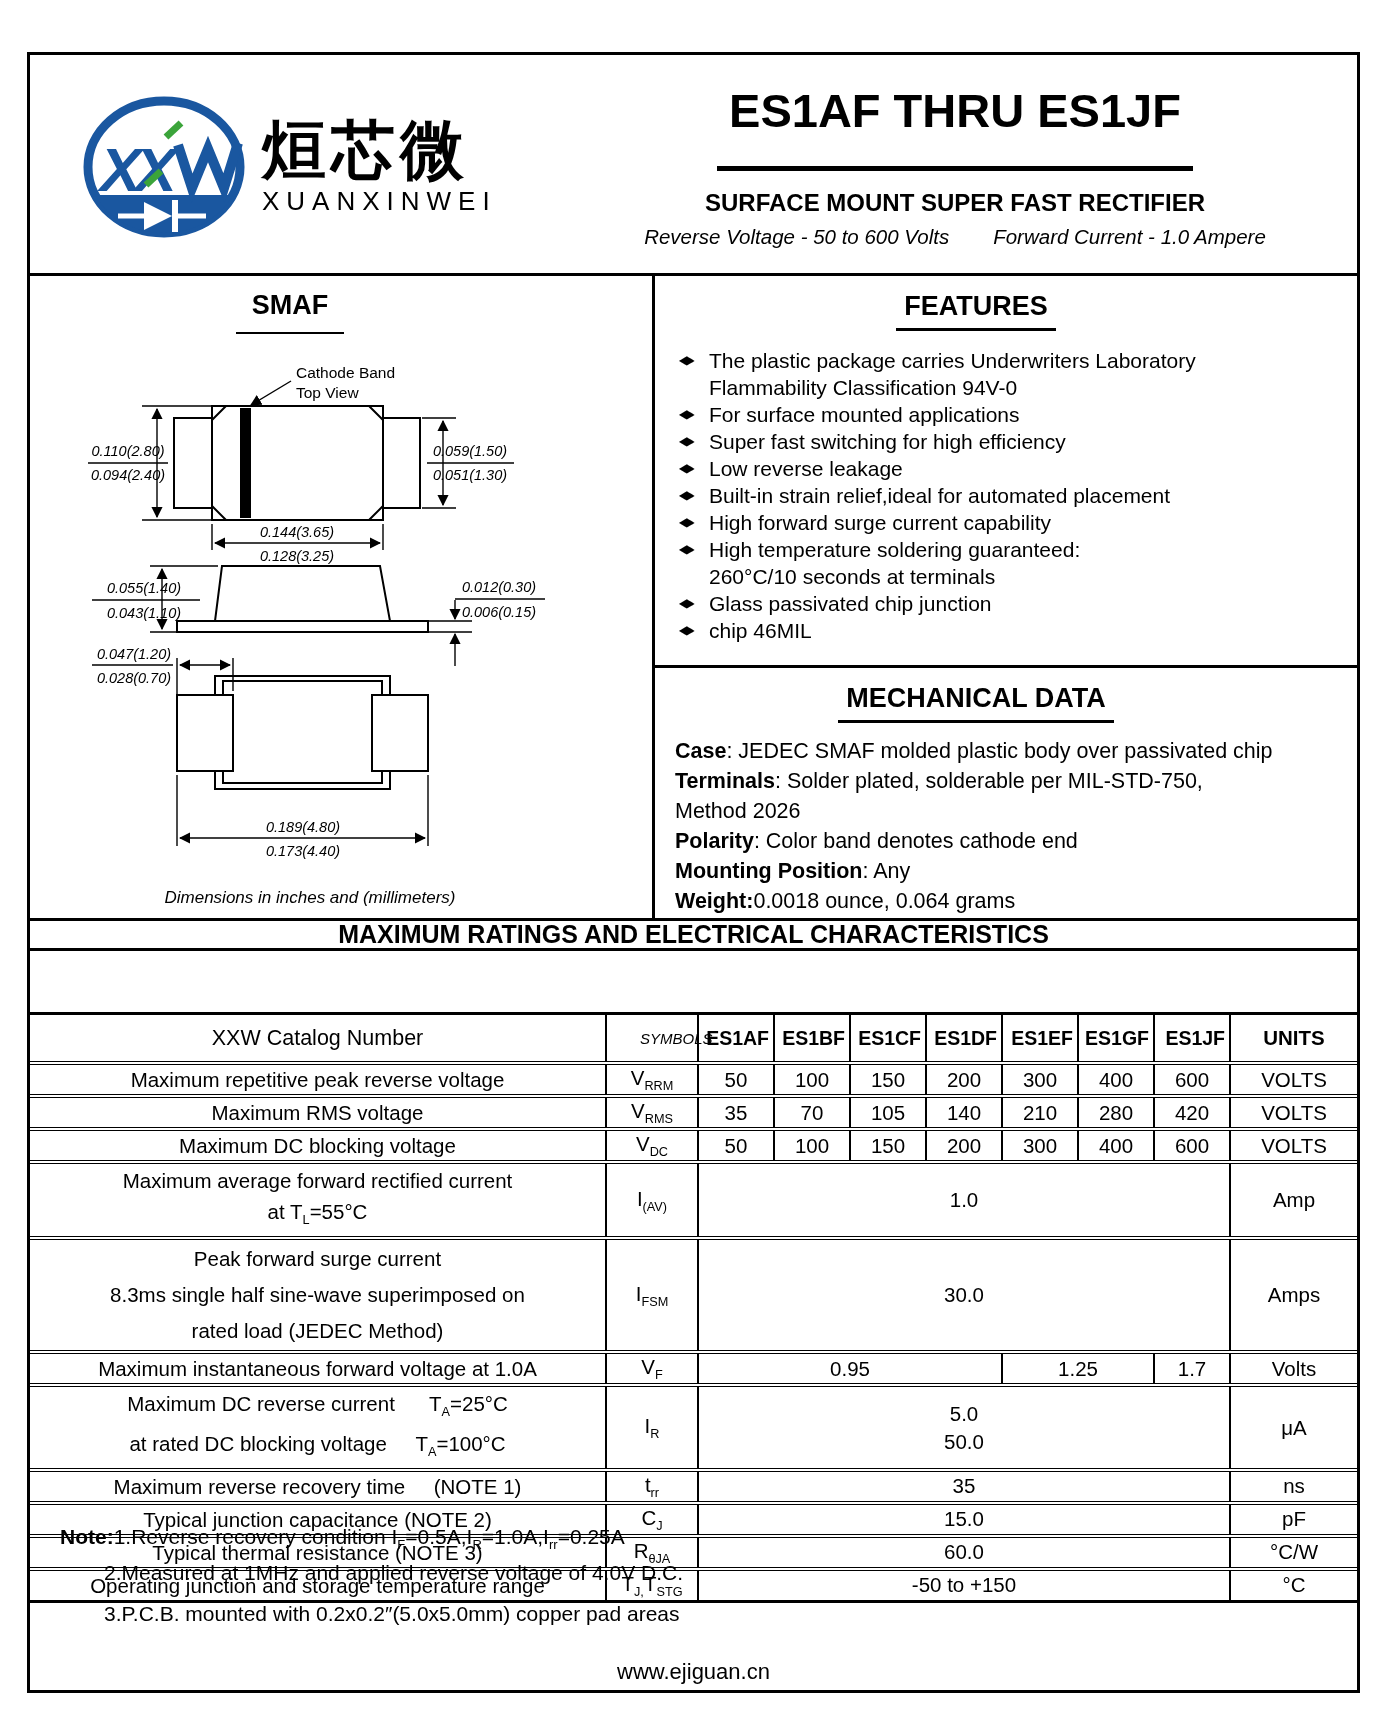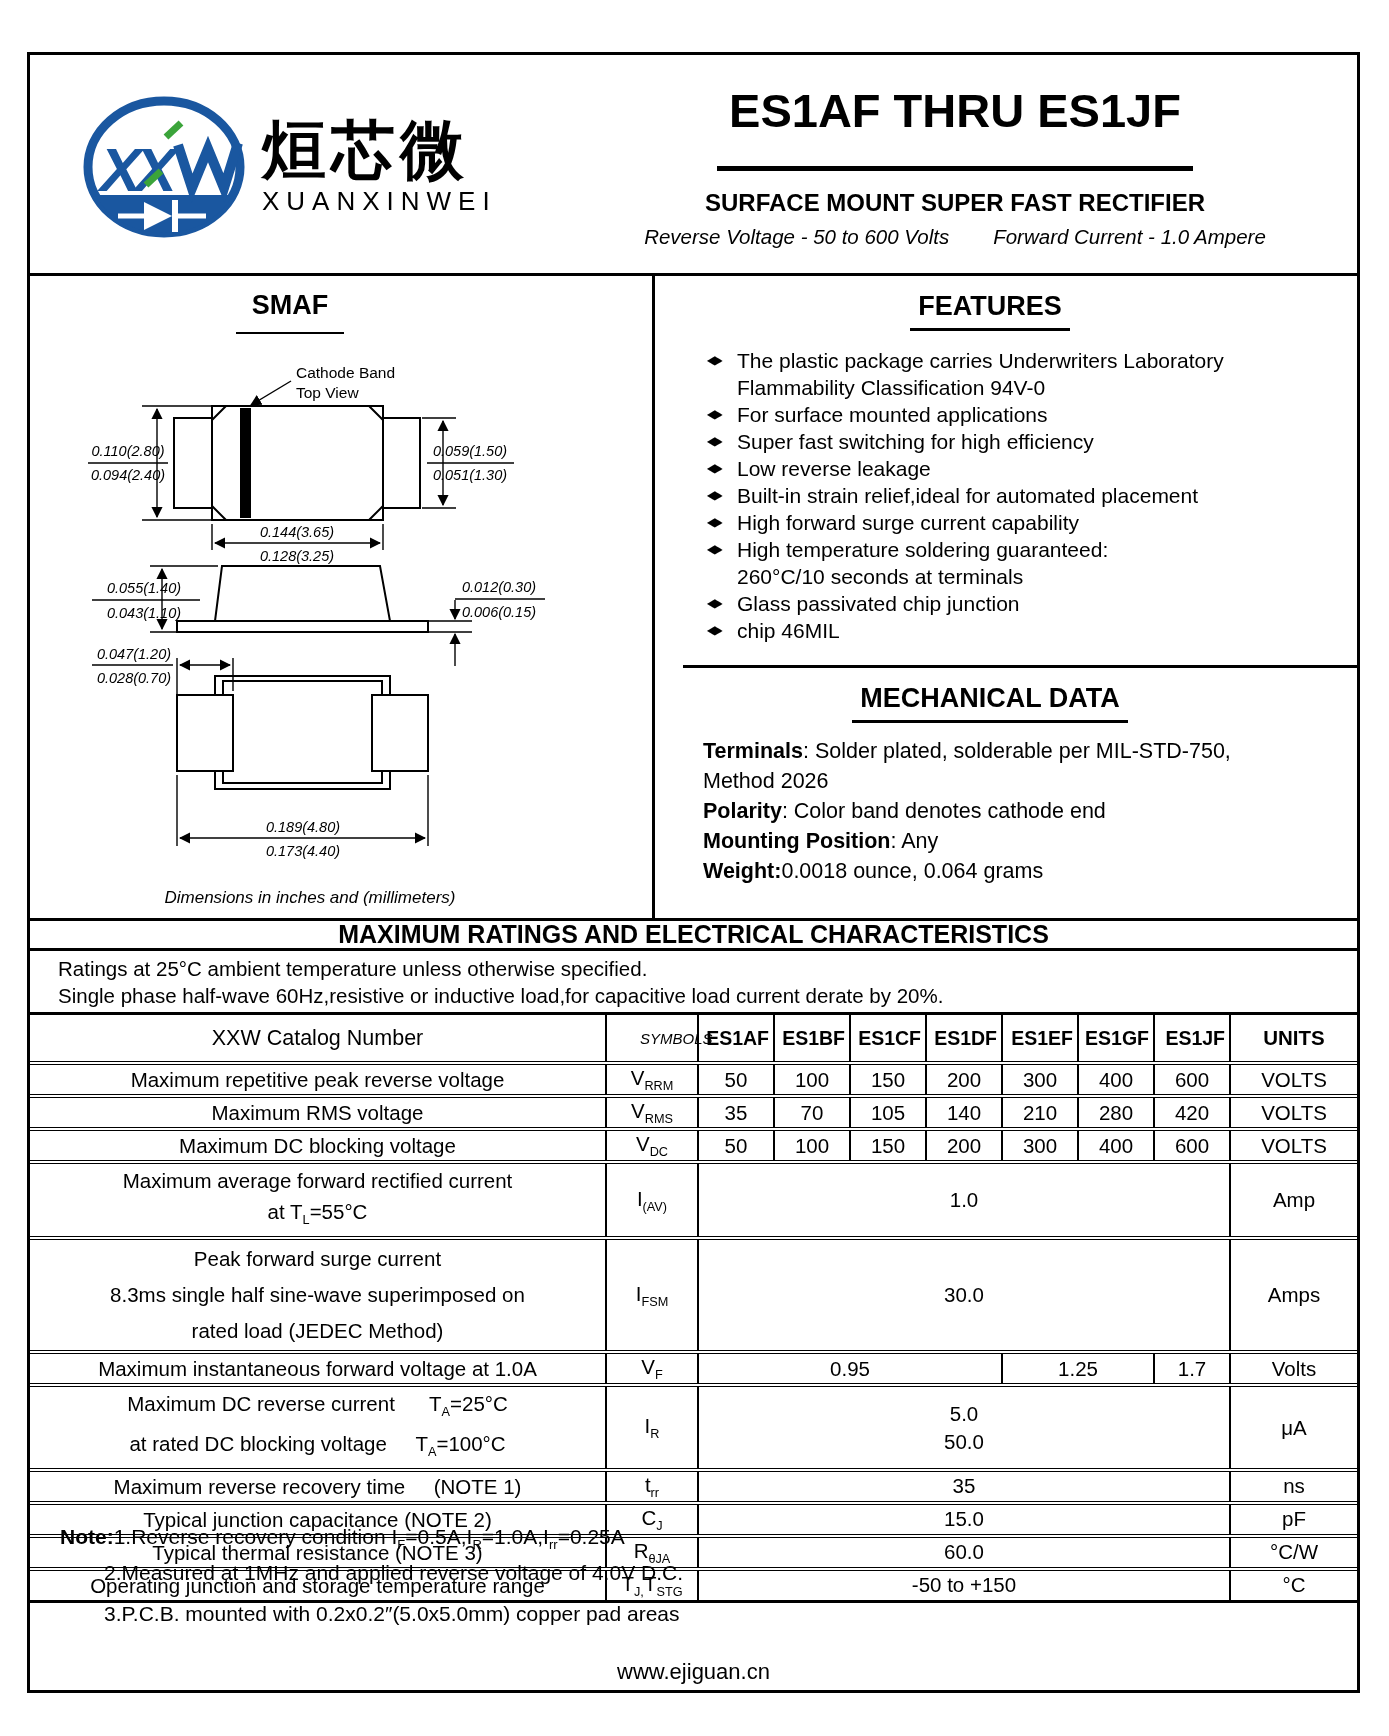--- a/index.html
+++ b/index.html
@@ -14,21 +14,21 @@
   .logo-cn{font-size:64px;font-weight:700;letter-spacing:5px;line-height:1.05;}
   .logo-en{font-size:26px;letter-spacing:7px;margin-top:2px;font-weight:500;}
   .titles{position:absolute;left:600px;top:28px;width:650px;text-align:center;}
   .doc-title{display:inline-block;font-size:47px;font-weight:700;border-bottom:5px solid #000;padding:0 12px 28px;}
   .doc-sub{margin-top:18px;font-size:24px;font-weight:700;}
   .doc-tag{margin-top:8px;font-size:20.5px;font-style:italic;display:flex;justify-content:center;gap:44px;}
 
   
   .mid-sec{position:absolute;top:221px;left:0;width:100%;height:642px;display:flex;}
   .left-col{width:625px;border-right:3px solid #000;box-sizing:border-box;position:relative;flex:none;}
-  .right-col{flex:1;position:relative;margin-left:28px;}
+  .right-col{flex:1;position:relative;}
   .smaf-h{margin-top:14px;width:520px;text-align:center;}
   .smaf-h span{display:inline-block;font-size:27px;font-weight:700;border-bottom:2px solid #000;padding:0 16px 11px;}
   svg.pkg{position:absolute;left:0;top:58px;}
   .pkg-caption{position:absolute;bottom:10px;left:0;width:560px;text-align:center;font-style:italic;font-size:17px;}
   .ln{fill:none;stroke:#000;stroke-width:2;}
   .lnw{fill:#fff;stroke:#000;stroke-width:2;}
   .dl{fill:none;stroke:#000;stroke-width:1.4;}
   text.dim{font-size:14.5px;font-style:italic;text-anchor:middle;fill:#000;}
   text.co{font-size:15.5px;fill:#000;}
 
@@ -249,35 +249,32 @@
               <span class="feat-bullet"><i>◆</i></span>
               <div class="feat-lines">
                   <div>chip 46MIL</div>
                 </div>
             </div>
           </div>
         </div>
         <div class="mech">
           <div class="mech-h"><span>MECHANICAL DATA</span></div>
           <div class="mech-lines">
+            <div><b>Case</b><span>: JEDEC SMAF molded plastic body over passivated chip</span></div>
             <div><b>Terminals</b><span>: Solder plated, solderable per MIL-STD-750,</span></div>
             <div><span>Method 2026</span></div>
             <div><b>Polarity</b><span>: Color band denotes cathode end</span></div>
             <div><b>Mounting Position</b><span>: Any</span></div>
             <div><b>Weight:</b><span>0.0018 ounce, 0.064 grams</span></div>
           </div>
         </div>
       </div>
     </div>
 
     <div class="band">MAXIMUM RATINGS AND ELECTRICAL CHARACTERISTICS</div>
-    <div class="conds">
-      <div>Ratings at 25°C ambient temperature unless otherwise specified.</div>
-      <div>Single phase half-wave 60Hz,resistive or inductive load,for capacitive load current derate by 20%.</div>
-    </div>
 
     <div class="tbl-wrap">
       <table class="ratings">
         <colgroup>
           <col style="width:576px">
             <col style="width:92px">
           <col style="width:76px">
             <col style="width:76px">
             <col style="width:76px">
             <col style="width:76px">

